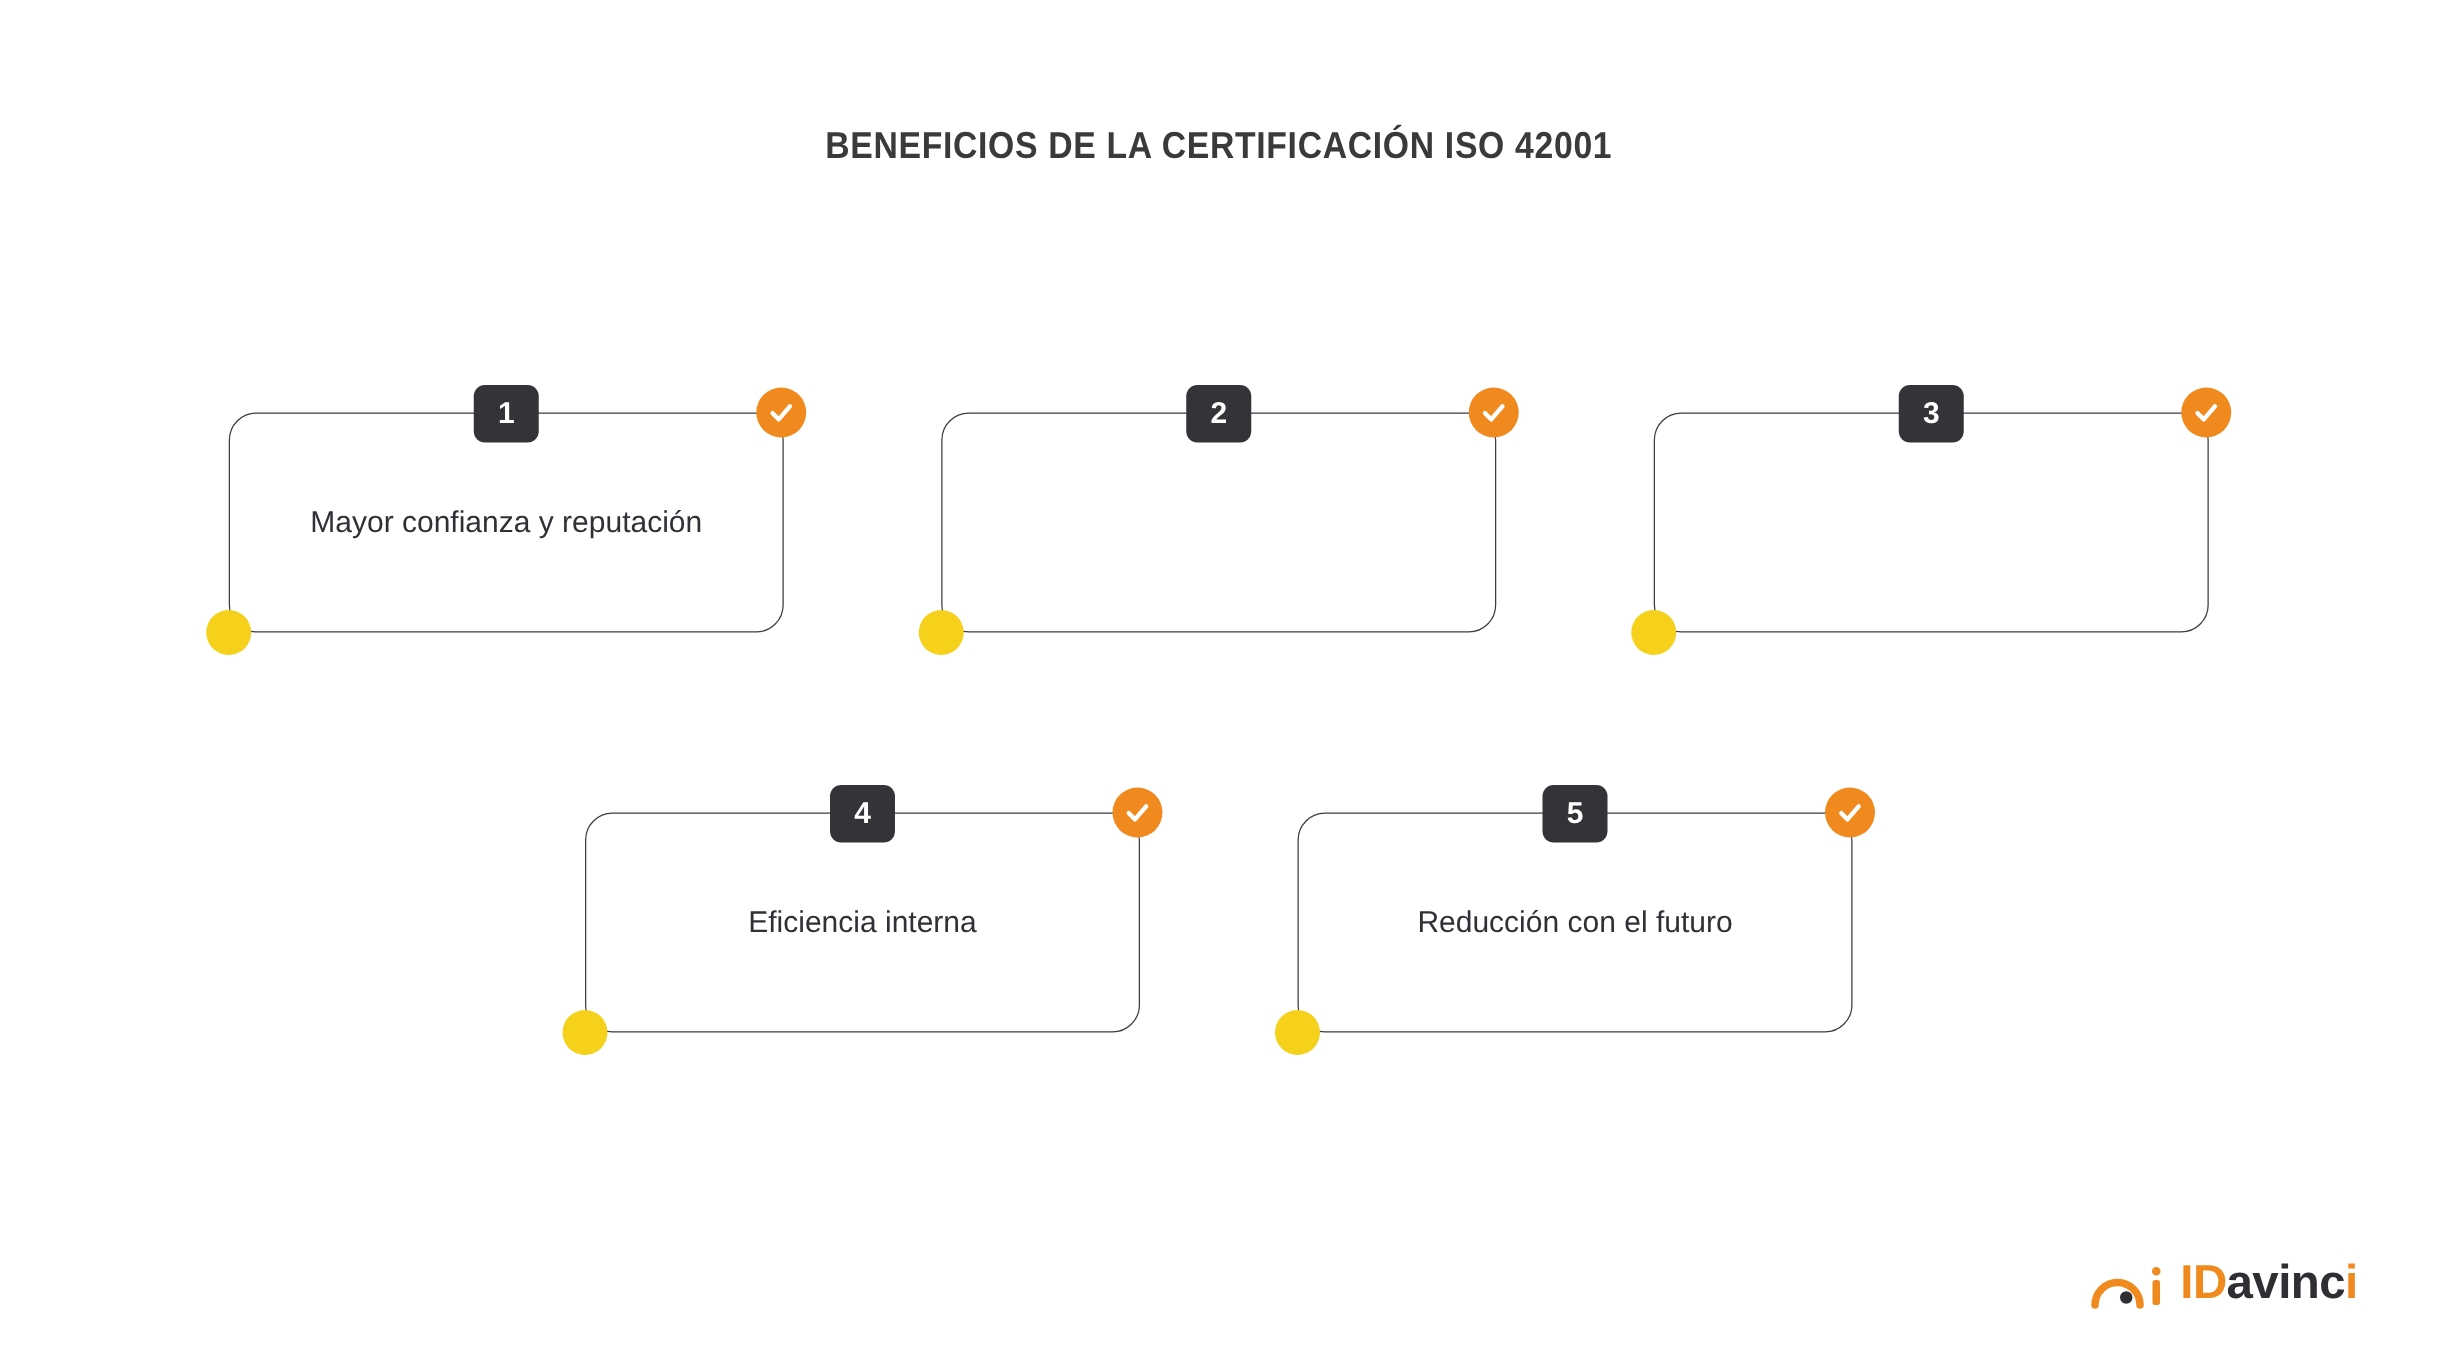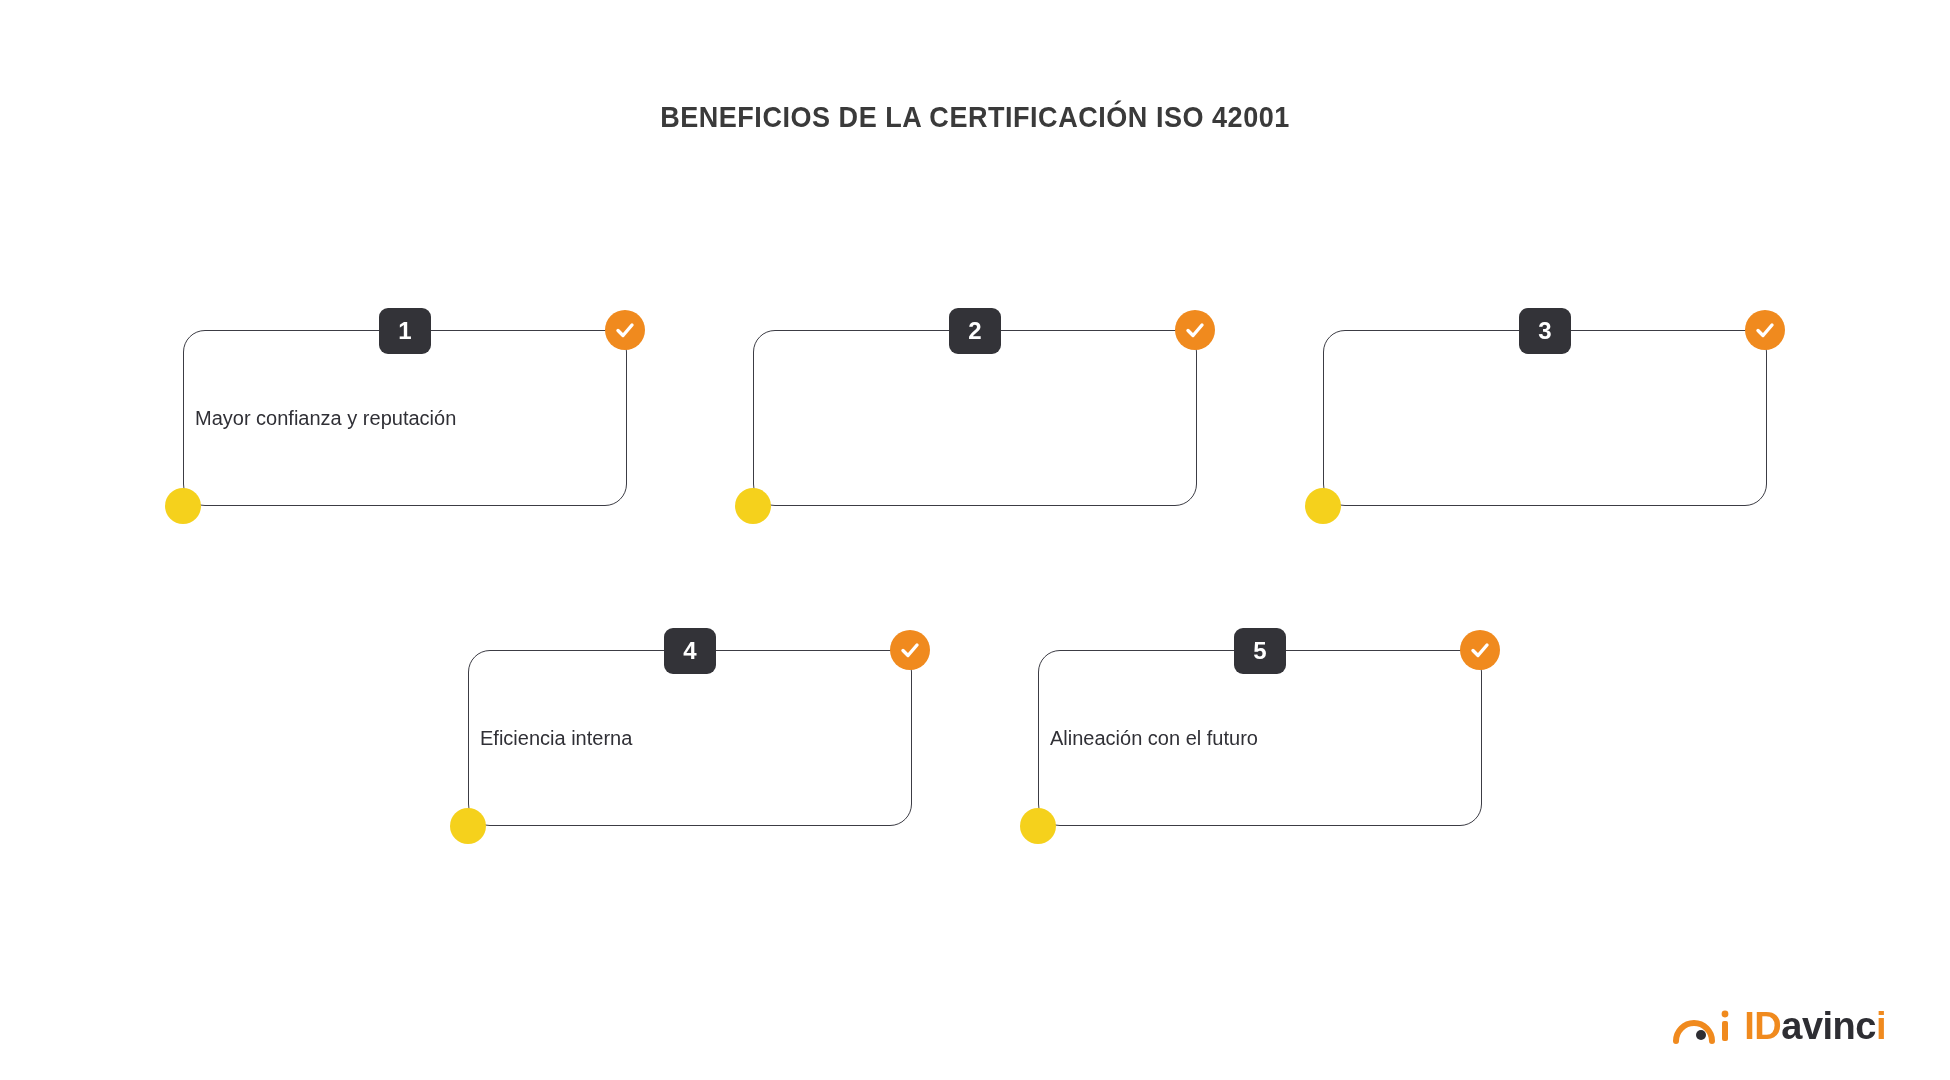--- a/index.html
+++ b/index.html
@@ -69,23 +69,23 @@
     background: transparent;
   }
 
   
   .card-label {
     position: absolute;
     left: 30px;
     right: 30px;
     top: 50%;
     transform: translateY(-50%);
-    text-align: left;
-    font-family: "Liberation Sans", sans-serif;
-    font-size: 20px;
+    text-align: center;
+    font-family: "Liberation Sans", sans-serif;
+    font-size: 24px;
     color: #303036;
     line-height: 1.3;
   }
 
   
   .card-badge {
     position: absolute;
     top: -10px;
     left: 50%;
     margin-left: -26px;
@@ -132,21 +132,21 @@
     background: #F5D11C;
     z-index: 4;
   }
 
   
   .logo {
     position: absolute;
     right: 64px;
     bottom: 32px;
     display: flex;
-    align-items: flex-start;
+    align-items: flex-end;
     gap: 10px;
   }
   .logo-mark {
     display: flex;
     align-items: flex-end;
     gap: 3px;
   }
   .logo-mark svg { display: block; }
   .logo-word {
     font-family: "Liberation Sans", sans-serif;
@@ -217,21 +217,21 @@
 
   <div class="card">
     <div class="card-frame"></div>
     <div class="card-badge">5</div>
     <div class="card-check">
       <svg width="24" height="24" viewBox="0 0 24 24" aria-hidden="true">
         <path d="M5 12.5 L10 17.5 L19 7" fill="none" stroke="#ffffff" stroke-width="3.4" stroke-linecap="round" stroke-linejoin="round"></path>
       </svg>
     </div>
     <div class="card-dot"></div>
-    <div class="card-label">Alineación con el futuro</div>
+    <div class="card-label">Reducción con el futuro</div>
   </div>
 
 </div>
 
 <div class="logo">
   <div class="logo-mark">
     <svg width="62" height="40" viewBox="0 0 62 40" aria-hidden="true">
       <path d="M4 36 A18 18 0 0 1 40 36" fill="none" stroke="#F08A1E" stroke-width="6" stroke-linecap="round"></path>
       <circle cx="29" cy="30" r="5" fill="#2e2e33"></circle>
       <rect x="50" y="16" width="6" height="20" rx="2" fill="#F08A1E"></rect>

